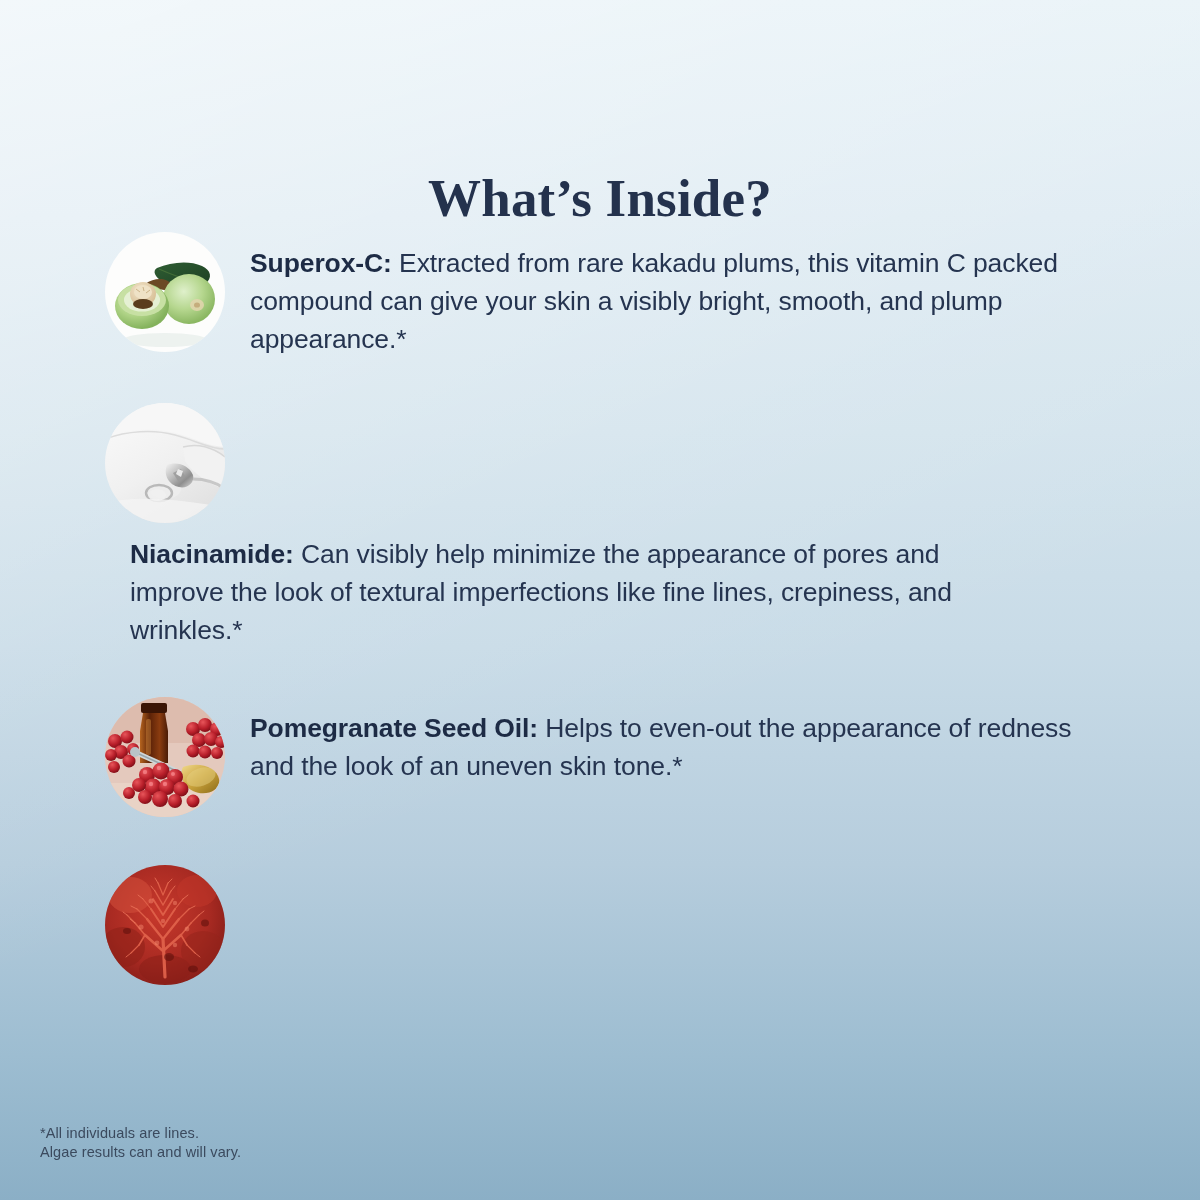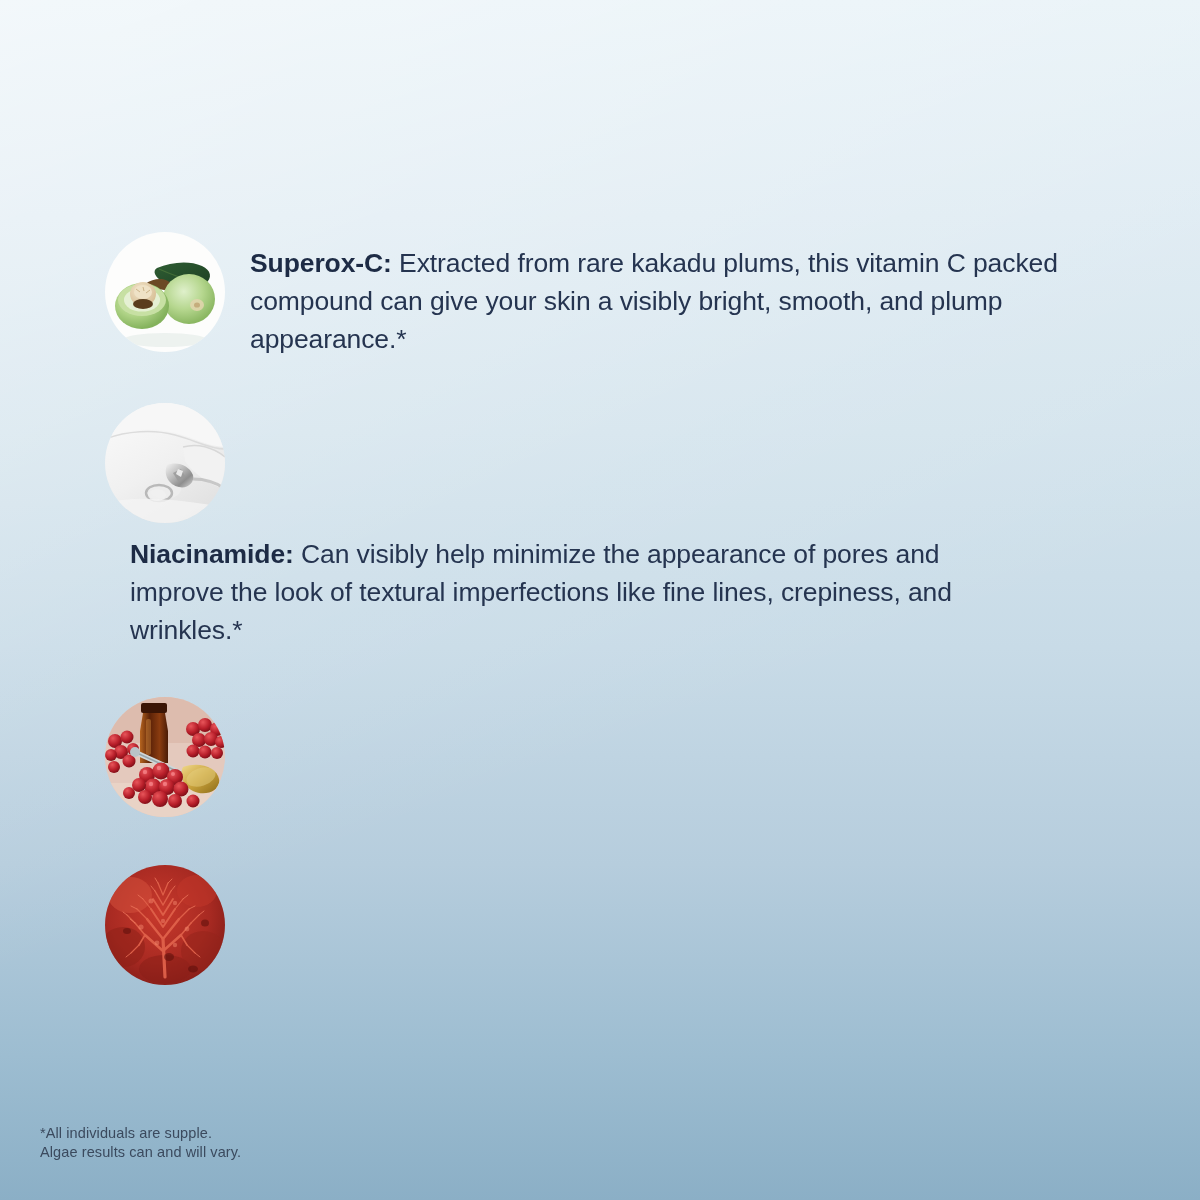--- a/index.html
+++ b/index.html
@@ -107,20 +107,21 @@
     line-height: 19px;
     letter-spacing: 0.1px;
   }
   .footnote div { white-space: nowrap; }
 </style>
 </head>
 <body>
 
 <div id="page">
 
+  <h1 class="page-title">What’s Inside?</h1>
 
   <div class="ingredient-list">
 
     <div class="ingredient-row" style="margin-bottom:45px;">
       <div class="ingredient-thumb">
         <svg viewBox="0 0 120 120" xmlns="http://www.w3.org/2000/svg">
           <defs>
             <radialGradient id="plumA" cx="38%" cy="38%" r="62%">
               <stop offset="0%" stop-color="#d8ecc2"></stop>
               <stop offset="55%" stop-color="#afd386"></stop>
@@ -271,20 +272,23 @@
           </g>
           <g opacity="0.55" fill="#ff9ba0">
             <circle cx="40" cy="75" r="2.2"></circle>
             <circle cx="54" cy="71" r="2.2"></circle>
             <circle cx="46" cy="87" r="2.2"></circle>
             <circle cx="60" cy="87" r="2.2"></circle>
             <circle cx="68" cy="77" r="2"></circle>
           </g>
         </svg>
       </div>
+      <div class="ingredient-text">
+        <span class="ingredient-name">Pomegranate Seed Oil:</span><span> Helps to even-out the appearance of redness and the look of an uneven skin tone.*</span>
+      </div>
     </div>
 
     <div class="ingredient-row">
       <div class="ingredient-thumb">
         <svg viewBox="0 0 120 120" xmlns="http://www.w3.org/2000/svg">
           <defs>
             <radialGradient id="algaeBg" cx="45%" cy="40%" r="70%">
               <stop offset="0%" stop-color="#c8392c"></stop>
               <stop offset="60%" stop-color="#a82a22"></stop>
               <stop offset="100%" stop-color="#7c1a15"></stop>
@@ -332,17 +336,17 @@
             <ellipse cx="22" cy="66" rx="4" ry="3"></ellipse>
             <ellipse cx="88" cy="104" rx="5" ry="3.5"></ellipse>
           </g>
         </svg>
       </div>
     </div>
 
   </div>
 
   <div class="footnote">
-    <div>*All individuals are supple.</div>
+    <div>*All individuals are lines.</div>
     <div>Algae results can and will vary.</div>
   </div>
 
 </div>
 
 </body></html>

